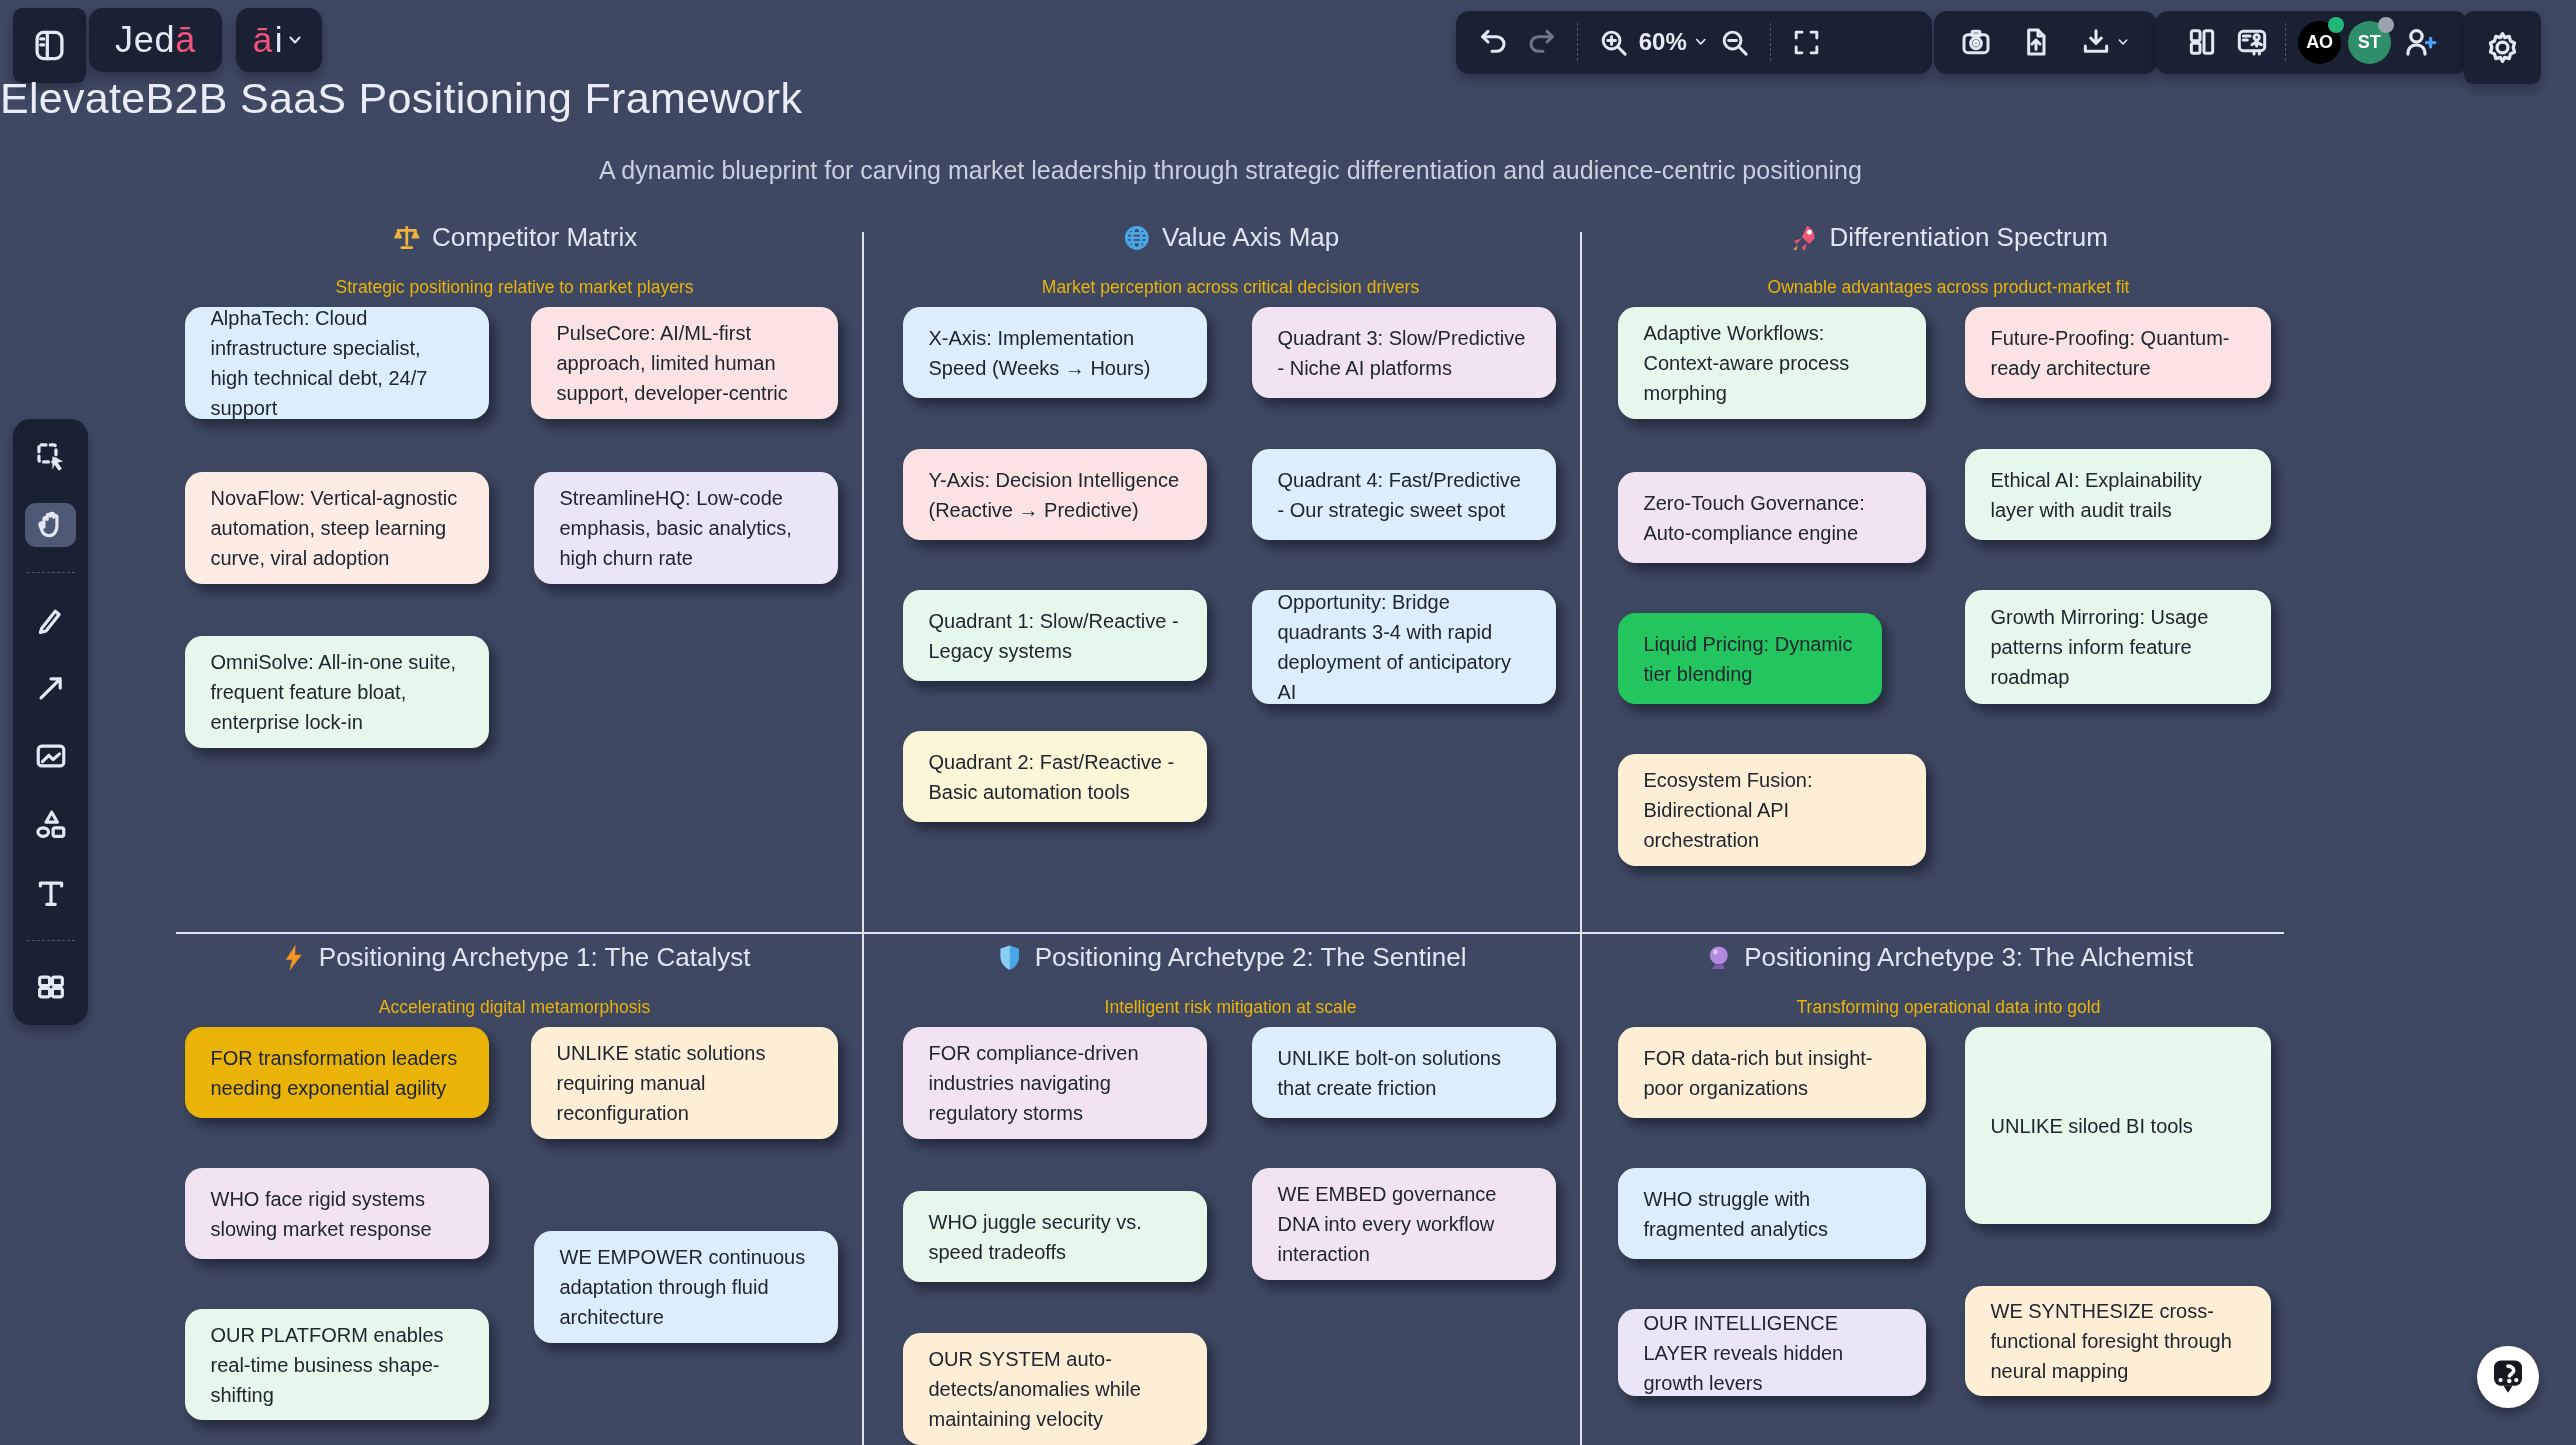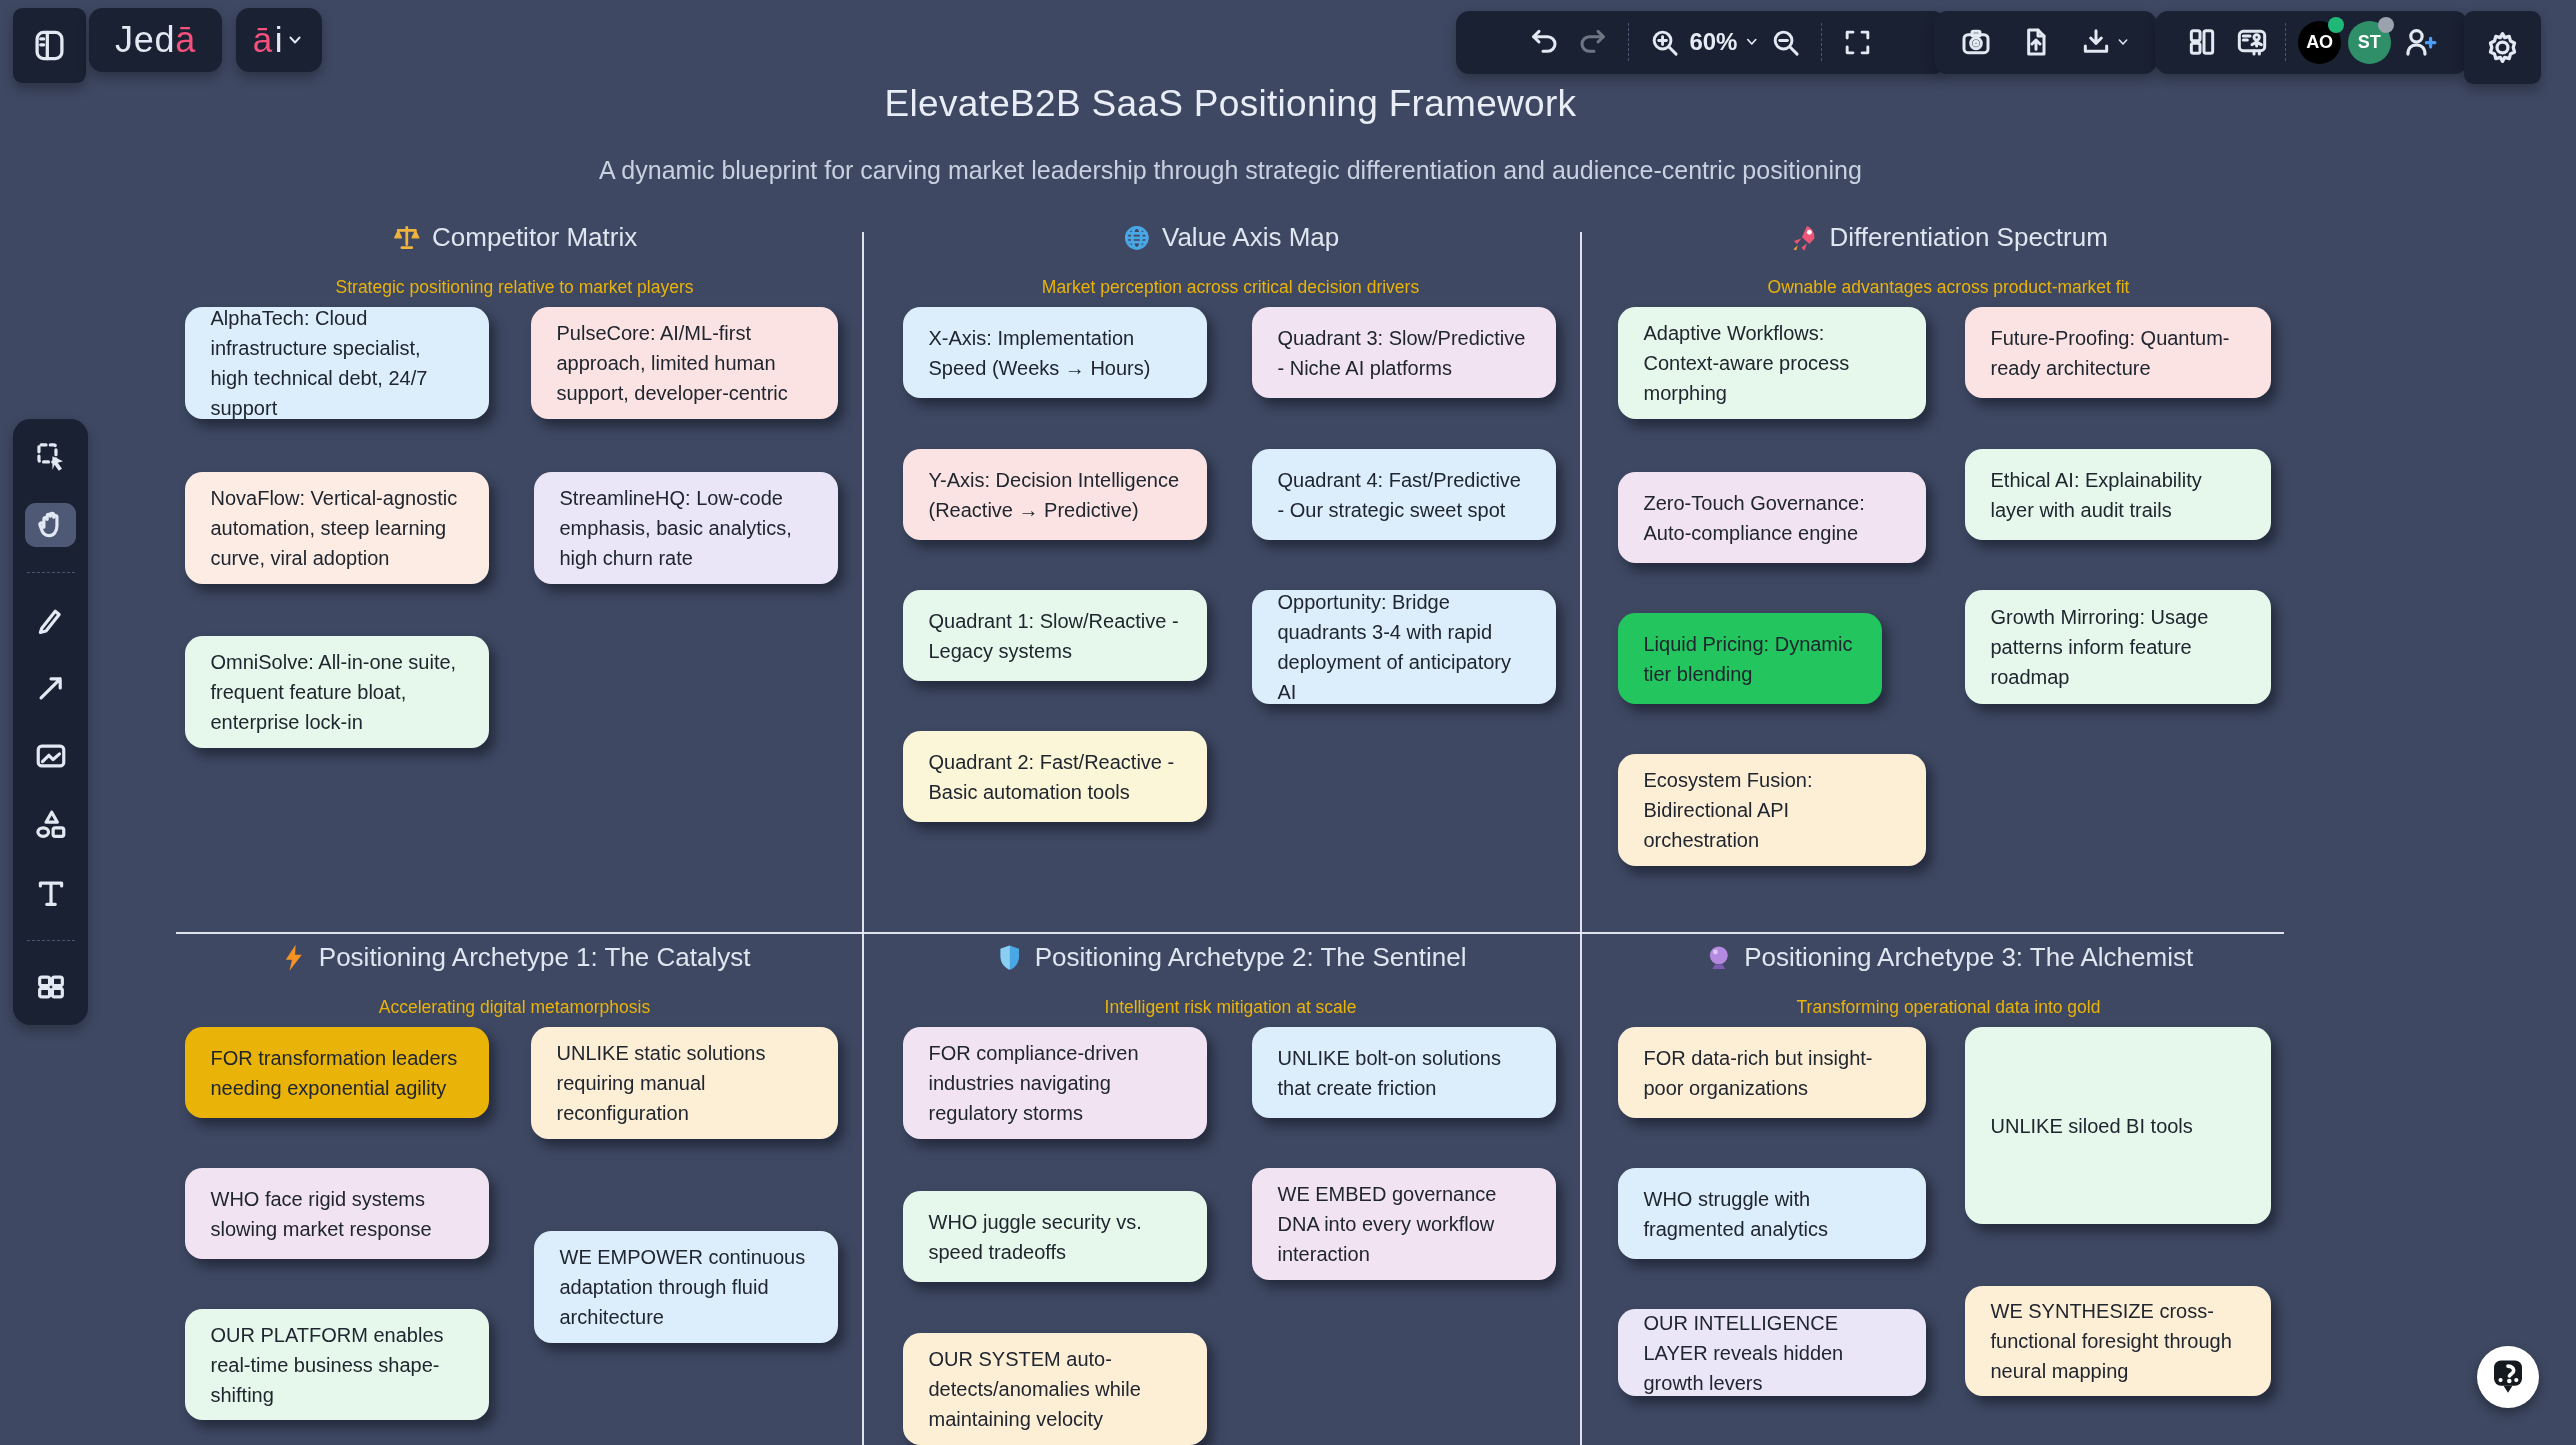--- a/index.html
+++ b/index.html
@@ -17,38 +17,38 @@
   }
   .tb-btn{display:flex;align-items:center;justify-content:center;cursor:pointer;border-radius:9.4px;padding:5.4px;}
   .tb-sep{width:0;height:38px;border-left:1.3px dashed #4b5470;margin:0 10.7px;}
   .dim{opacity:.42}
   
   #panel-btn{left:13.4px;top:8px;width:62px;height:64px;justify-content:center;}
   #logo-pill{left:89px;top:8px;width:133px;height:64px;justify-content:center;font-size:36px;font-weight:500;letter-spacing:0.7px;}
   #logo-pill .accent,#ai-pill .accent{color:#f5517d;}
   #ai-pill{left:236px;top:8px;width:86px;height:64px;justify-content:center;font-size:35px;font-weight:500;gap:2.7px;}
   
-  #history-pill{left:1456px;top:10.7px;width:442px;height:63px;padding:0 24px;gap:4px;justify-content:center;}
+  #history-pill{left:1456px;top:10.7px;width:442px;height:63px;padding:0 17px;gap:4px;justify-content:flex-start;}
   #capture-pill{left:1934px;top:10.7px;width:199px;height:63px;padding:0 12px;justify-content:space-around;}
   #collab-pill{left:2155px;top:10.7px;width:289px;height:63px;padding:0 12px;gap:6.7px;justify-content:center;}
   #gear-pill{left:2464px;top:10.7px;width:66px;height:63px;justify-content:center;}
   .zoom-label{display:flex;align-items:center;gap:5.4px;font-size:24px;font-weight:600;color:#e7ecf4;cursor:pointer;}
   .avatar{width:43px;height:43px;border-radius:50%;display:flex;align-items:center;justify-content:center;
     font-size:18px;font-weight:700;color:#fff;position:relative;cursor:pointer;flex:0 0 auto;}
   .avatar .dot{position:absolute;right:-2.7px;top:-4px;width:16px;height:16px;border-radius:50%;}
   
   #sidebar{left:13.4px;top:419px;width:75px;height:606px;background:#1a2132;border-radius:17.5px;
     position:absolute;display:flex;flex-direction:column;align-items:center;justify-content:space-between;
     padding:16px 0;box-sizing:border-box;color:#e3e9f2;box-shadow:0 5.4px 12px rgba(0,0,0,.28);}
   .tool{width:51px;height:44px;display:flex;align-items:center;justify-content:center;border-radius:10.7px;cursor:pointer;}
   .tool.active{background:#4d5975;}
   .side-sep{width:48px;border-top:1.3px dashed #4b5470;}
   
-  #board-title{position:absolute;left:0;top:83px;width:2461px;text-align:center;
-    font-size:37px;color:#e9eef6;font-weight:400;letter-spacing:0.3px;}
+  #board-title{position:absolute;left:0;top:74px;width:2461px;
+    font-size:43px;color:#e9eef6;font-weight:400;letter-spacing:0.3px;}
   #board-subtitle{position:absolute;left:0;top:156px;width:2461px;text-align:center;
     font-size:25px;color:#c9d1e0;font-weight:400;}
   
   .vline{position:absolute;width:2px;background:rgba(236,241,248,.92);}
   .hline{position:absolute;height:2px;background:rgba(236,241,248,.92);}
   
   .sec-header{position:absolute;width:605px;display:flex;flex-direction:column;align-items:center;gap:24px;}
   .sec-title{display:flex;align-items:center;gap:10.7px;font-size:26px;color:#dfe6f0;font-weight:400;}
   .sec-sub{font-size:17.5px;color:#eab308;}
   .note{position:absolute;border-radius:17.5px;display:flex;align-items:center;

